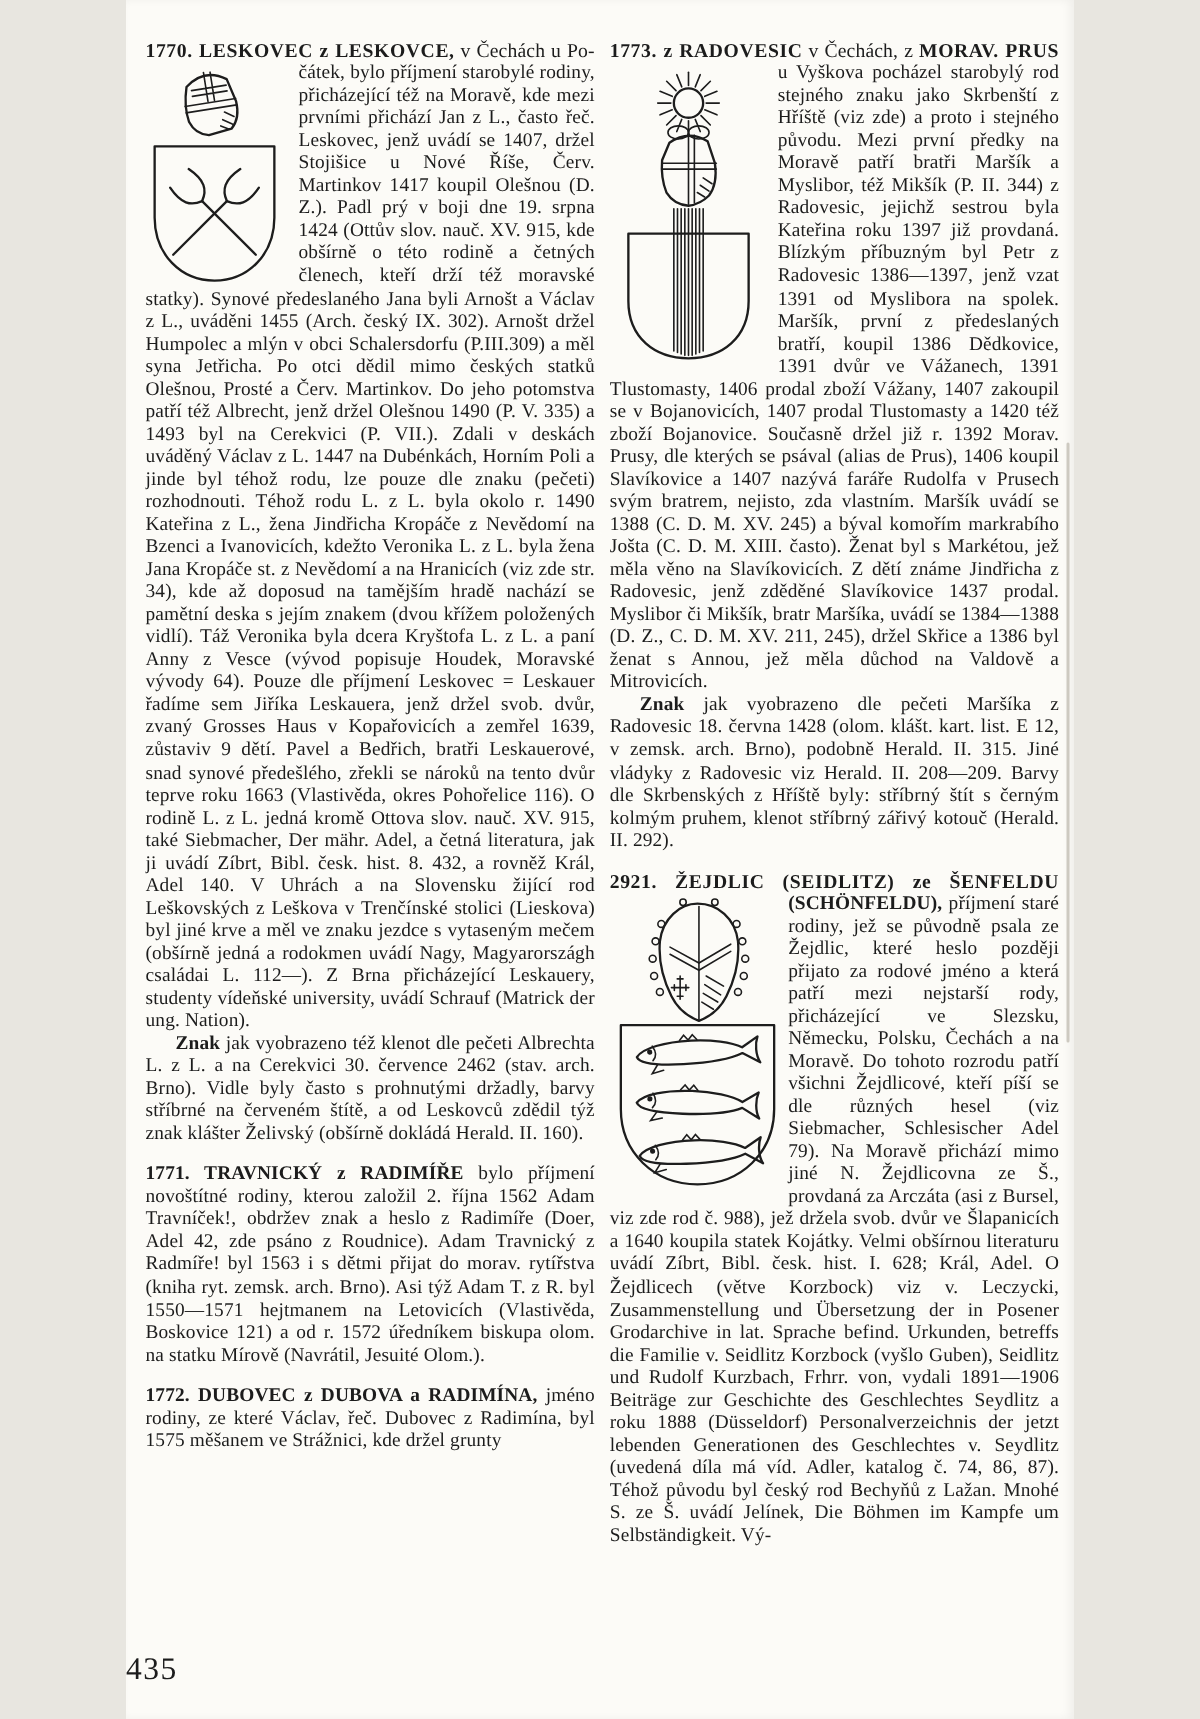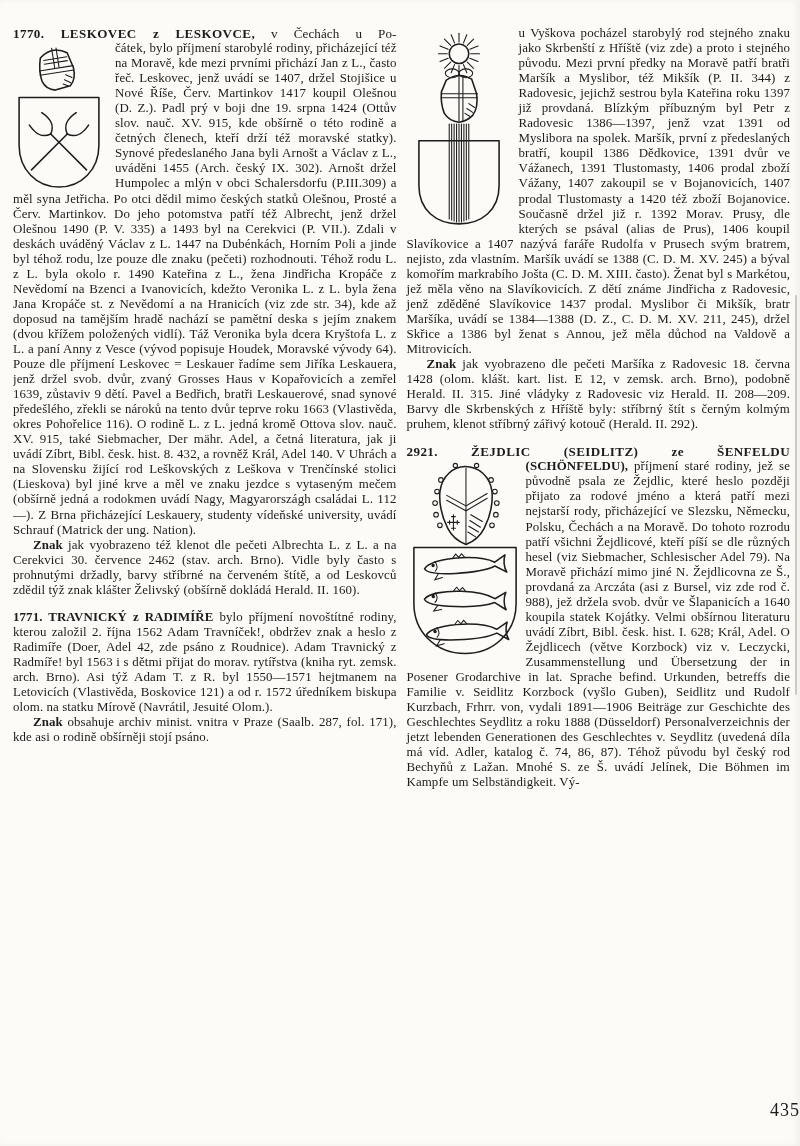--- a/index.html
+++ b/index.html
@@ -1,18 +1,18 @@
 <!DOCTYPE html>
 <html lang="cs"><head>
 <meta charset="utf-8">
 <style>
   html,body{margin:0;padding:0;background:#e8e6e0;}
   .page{
     position:relative;
-    width:800px;height:1146px;
+    width:632px;height:1146px;
     margin:0 auto;
     background:#fcfbf7;
     color:#1c1c1c;
     font-family:"Liberation Serif","DejaVu Serif",serif;
     overflow:hidden;
     box-shadow:inset -3px 0 6px rgba(0,0,0,.05);
   }
   .columns{
     position:absolute;top:26px;left:13px;right:10px;bottom:60px;
     display:flex;gap:10px;overflow:hidden;
@@ -30,21 +30,21 @@
   .heading b{letter-spacing:.4px;}
   b{font-weight:bold;}
   .znak{text-indent:20px;}
   .arms{float:left;display:block;}
   .arms svg{display:block;}
   .arms-leskovec{width:88px;height:146px;margin:3px 12px 1px 2px;}
   .arms-radovesic{width:88px;height:200px;margin:4px 16px 2px 8px;}
   .arms-zejdlic{width:108px;height:198px;margin:2px 7px 2px 4px;}
   .page-number{
     position:absolute;left:0;right:0;top:1100px;
-    text-align:right;font-size:18px;letter-spacing:1px;
+    text-align:left;font-size:21px;letter-spacing:1px;
   }
   .edge-line{
     position:absolute;top:295px;right:3px;width:2px;height:400px;
     background:rgba(125,118,100,.35);border-radius:2px;
   }
   .stroke{fill:none;stroke:#1d1d1d;stroke-width:1.6;stroke-linecap:round;stroke-linejoin:round;}
   .stroke-thin{fill:none;stroke:#1d1d1d;stroke-width:1.1;stroke-linecap:round;}
   .fill-dot{fill:#1d1d1d;stroke:none;}
 </style>
 </head>
@@ -81,30 +81,33 @@
                 <path class="stroke" d="M9,-34 C11.5,-21 8,-15 0,-12"></path>
               </g>
             </svg>
           </span><span>čátek, bylo příjmení starobylé rodiny, přicházející též na Moravě, kde mezi prvními přichází Jan z L., často řeč. Leskovec, jenž uvádí se 1407, držel Stojišice u Nové Říše, Červ. Martinkov 1417 koupil Olešnou (D. Z.). Padl prý v boji dne 19. srpna 1424 (Ottův slov. nauč. XV. 915, kde obšírně o této rodině a četných členech, kteří drží též moravské statky). Synové předeslaného Jana byli Arnošt a Václav z L., uváděni 1455 (Arch. český IX. 302). Arnošt držel Humpolec a mlýn v obci Schalersdorfu (P.III.309) a měl syna Jetřicha. Po otci dědil mimo českých statků Olešnou, Prosté a Červ. Martinkov. Do jeho potomstva patří též Albrecht, jenž držel Olešnou 1490 (P. V. 335) a 1493 byl na Cerekvici (P. VII.). Zdali v deskách uváděný Václav z L. 1447 na Dubénkách, Horním Poli a jinde byl téhož rodu, lze pouze dle znaku (pečeti) rozhodnouti. Téhož rodu L. z L. byla okolo r. 1490 Kateřina z L., žena Jindřicha Kropáče z Nevědomí na Bzenci a Ivanovicích, kdežto Veronika L. z L. byla žena Jana Kropáče st. z Nevědomí a na Hranicích (viz zde str. 34), kde až doposud na tamějším hradě nachází se pamětní deska s jejím znakem (dvou křížem položených vidlí). Táž Veronika byla dcera Kryštofa L. z L. a paní Anny z Vesce (vývod popisuje Houdek, Moravské vývody 64). Pouze dle příjmení Leskovec = Leskauer řadíme sem Jiříka Leskauera, jenž držel svob. dvůr, zvaný Grosses Haus v Kopařovicích a zemřel 1639, zůstaviv 9 dětí. Pavel a Bedřich, bratři Leskauerové, snad synové předešlého, zřekli se nároků na tento dvůr teprve roku 1663 (Vlastivěda, okres Pohořelice 116). O rodině L. z L. jedná kromě Ottova slov. nauč. XV. 915, také Siebmacher, Der mähr. Adel, a četná literatura, jak ji uvádí Zíbrt, Bibl. česk. hist. 8. 432, a rovněž Král, Adel 140. V Uhrách a na Slovensku žijící rod Leškovských z Leškova v Trenčínské stolici (Lieskova) byl jiné krve a měl ve znaku jezdce s vytaseným mečem (obšírně jedná a rodokmen uvádí Nagy, Magyarországh családai L. 112—). Z Brna přicházející Leskauery, studenty vídeňské university, uvádí Schrauf (Matrick der ung. Nation).</span>
         </p>
         <p class="znak"><b>Znak</b><span> jak vyobrazeno též klenot dle pečeti Albrechta L. z L. a na Cerekvici 30. července 2462 (stav. arch. Brno). Vidle byly často s prohnutými držadly, barvy stříbrné na červeném štítě, a od Leskovců zdědil týž znak klášter Želivský (obšírně dokládá Herald. II. 160).</span></p>
       </section>
 
       <section class="entry">
         <p class="body"><b>1771. TRAVNICKÝ z RADIMÍŘE</b><span> bylo příjmení </span><span>novoštítné rodiny, kterou založil 2. října 1562 Adam Travníček!, obdržev znak a heslo z Radimíře (Doer, Adel 42, zde psáno z Roudnice). Adam Travnický z Radmíře! byl 1563 i s dětmi přijat do morav. rytířstva (kniha ryt. zemsk. arch. Brno). Asi týž Adam T. z R. byl 1550—1571 hejtmanem na Letovicích (Vlastivěda, Boskovice 121) a od r. 1572 úředníkem biskupa olom. na statku Mírově (Navrátil, Jesuité Olom.).</span></p>
-        <p class="znak"><b>Znak</b><span> obsahuje archiv minist. vnitra v Praze (Saalb. 287, fol. 171), kde asi o rodině obšírněji stojí psáno.</span></p>
-      </section>
-
+      </section>
+
+      <section class="entry">
+        <p class="body"><b>1772. DUBOVEC z DUBOVA a RADIMÍNA,</b><span> jméno </span><span>rodiny, ze které Václav, řeč. Dubovec z Radimína, byl 1575 měšanem ve Strážnici, kde držel grunty</span></p>
+      </section>
 
     </div>
 
     <div class="col">
 
 
       <section class="entry">
+        <div class="heading"><b>1773. z RADOVESIC</b><span> v Čechách, z </span><b>MORAV. PRUS</b></div>
         <p class="body">
           <span class="arms arms-radovesic">
             <svg viewBox="0 0 90 202" width="88" height="200" aria-hidden="true">
 
               <circle class="stroke" cx="45" cy="23" r="10"></circle>
               <g class="stroke-thin">
                 <line x1="57" y1="23" x2="66" y2="23"></line>
                   <line x1="56.1" y1="27.6" x2="64.4" y2="31"></line>
                 <line x1="53.5" y1="31.5" x2="59.9" y2="37.9"></line>
                   <line x1="49.6" y1="34.1" x2="53" y2="42.4"></line>

